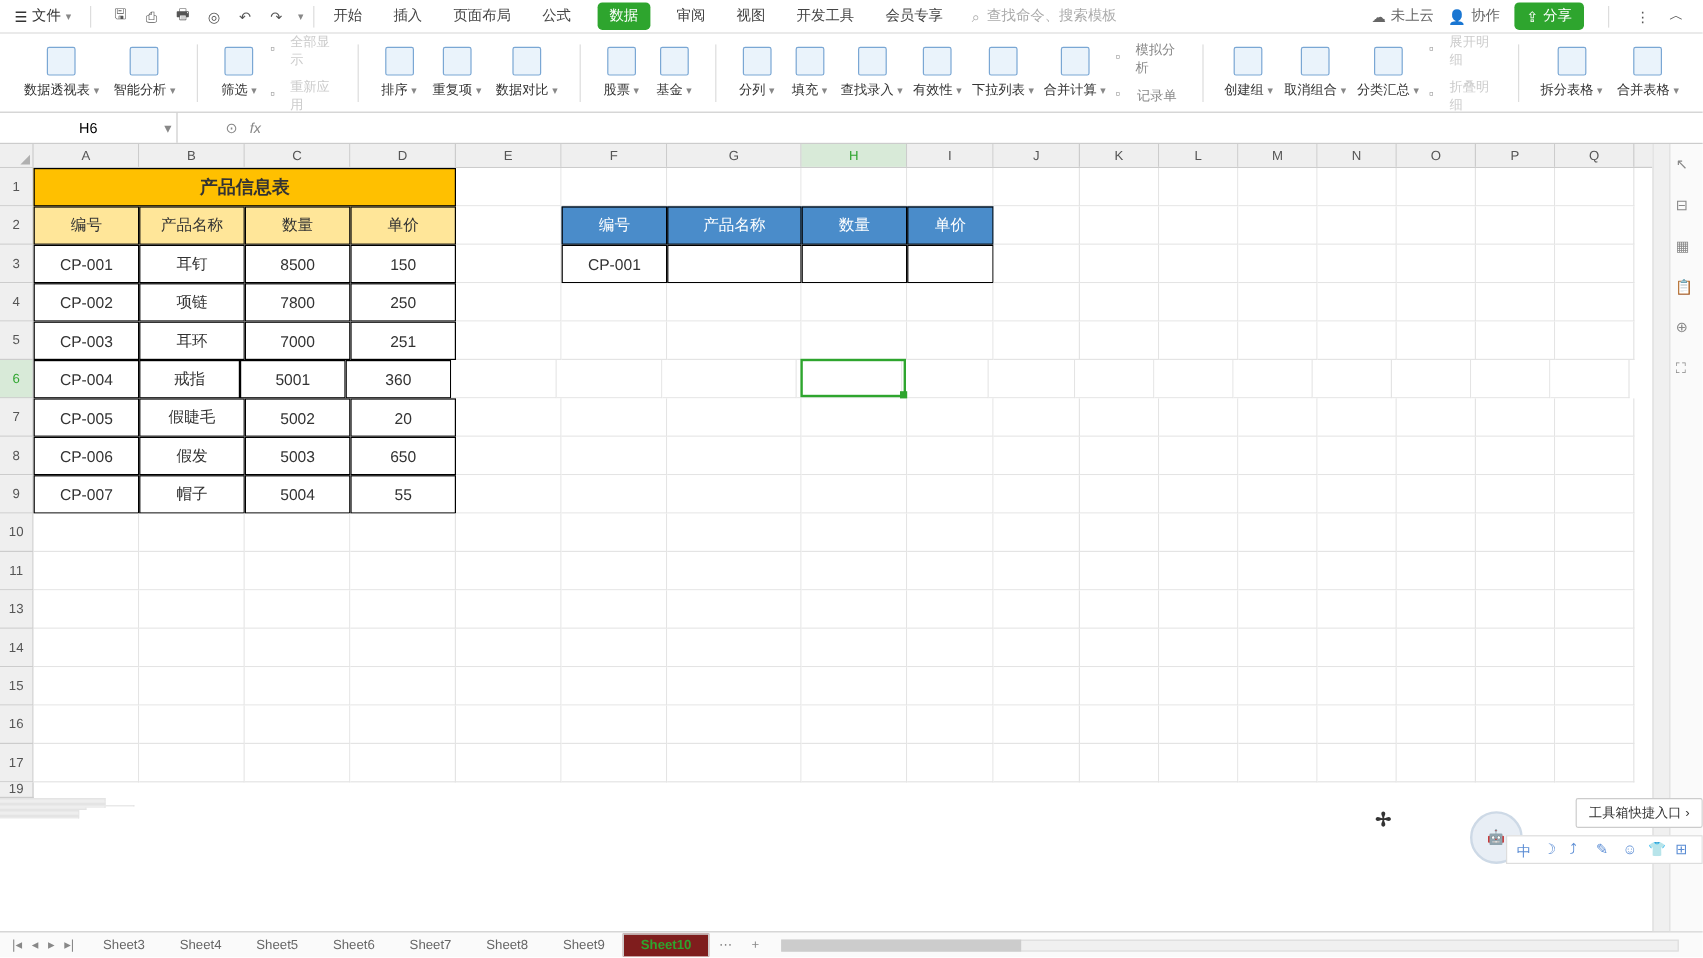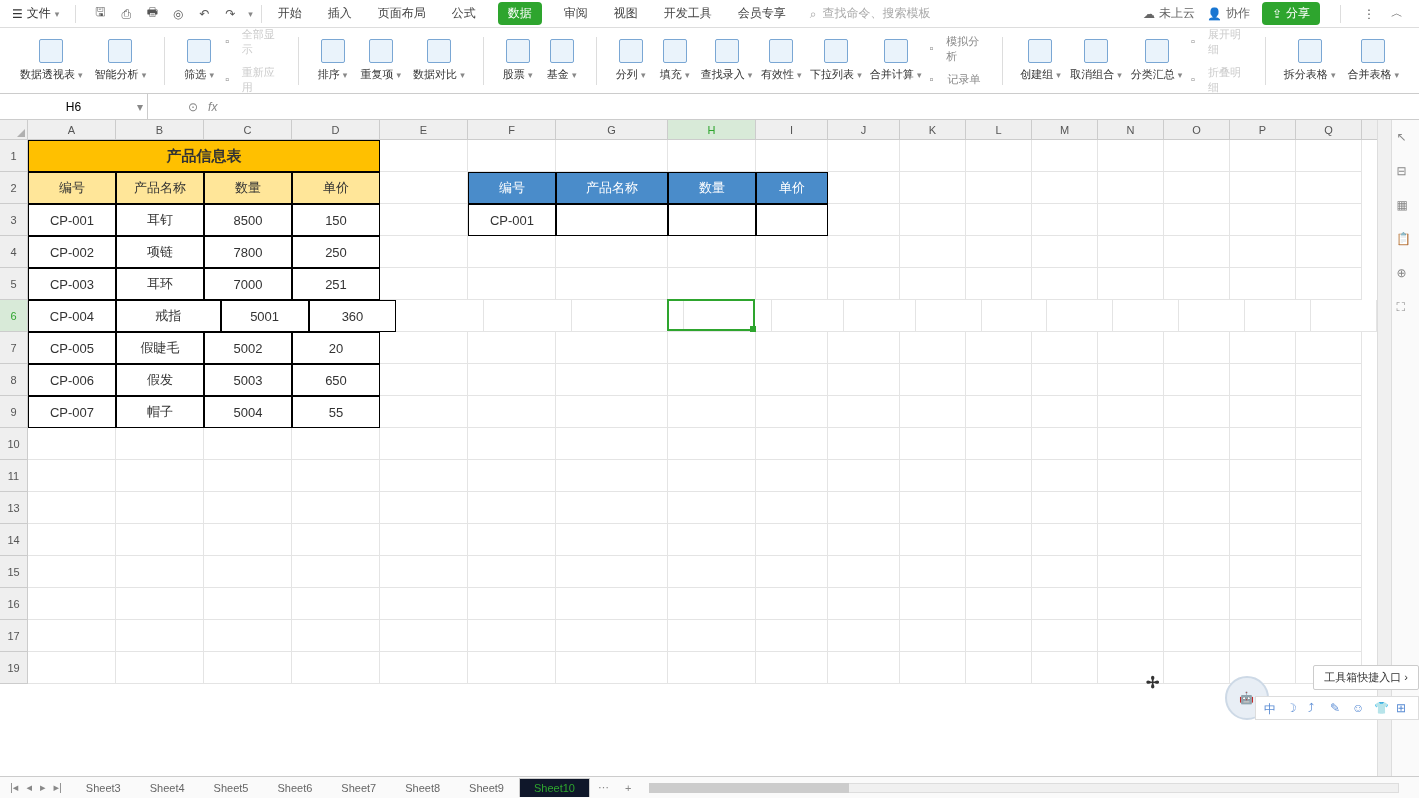--- a/index.html
+++ b/index.html
@@ -66,21 +66,21 @@
 
 .selection { position: absolute; border: 2px solid #2ea52e; pointer-events: none; }
 .selection::after { content: ''; position: absolute; right: -3px; bottom: -3px; width: 6px; height: 6px; background: #2ea52e; }
 
 
 .sheetbar { height: 22px; border-top: 1px solid #ccc; display: flex; align-items: center; background: #fafafa; font-size: 11px; }
 .sheetnav { display: flex; align-items: center; gap: 8px; padding: 0 10px; color: #888; }
 .sheetnav span { cursor: pointer; }
 .sheettabs { display: flex; align-items: center; }
 .sheettab { padding: 3px 14px; cursor: pointer; color: #666; border-right: 1px solid transparent; }
-.sheettab.active { background: #0f172a; color: #2ea52e; font-weight: normal; border-top: 1px solid #ccc; border-left: 1px solid #ccc; border-right: 1px solid #ccc; }
+.sheettab.active { background: #7f1d1d; color: #2ea52e; font-weight: bold; border-top: 1px solid #ccc; border-left: 1px solid #ccc; border-right: 1px solid #ccc; }
 .sheetbar .more { padding: 0 8px; color: #888; cursor: pointer; }
 .hscroll { flex: 1; margin: 0 20px 0 10px; height: 10px; position: relative; }
 .hscroll .track { position: absolute; left: 0; right: 0; top: 0; height: 10px; background: #f0f0f0; border: 1px solid #ddd; }
 .hscroll .thumb { position: absolute; left: 0; width: 200px; height: 10px; background: #ccc; }
 
 
 .cross-cursor { position: absolute; left: 1146px; top: 553px; font-size: 16px; color: #333; pointer-events: none; font-weight: bold; }
 
 
 .assistant { position: absolute; right: 150px; bottom: 78px; width: 44px; height: 44px; border-radius: 50%; background: #e8eef5; border: 2px solid #cdd9e6; display: flex; align-items: center; justify-content: center; }
@@ -400,21 +400,21 @@
           <div class="cell " style="width: 66px;"></div>
           <div class="cell " style="width: 66px;"></div>
           <div class="cell " style="width: 66px;"></div>
           <div class="cell " style="width: 66px;"></div>
           <div class="cell " style="width: 66px;"></div>
           <div class="cell " style="width: 66px;"></div>
         </div>
         <div class="row" style="height: 32px;">
           <div class="rowhdr sel">6</div>
           <div class="cell t-cell" style="width: 88px;">CP-004</div>
-          <div class="cell t-cell" style="width: 105px;">戒指</div>
+          <div class="cell t-cell" style="width: 84px;">戒指</div>
           <div class="cell t-cell" style="width: 88px;">5001</div>
           <div class="cell t-cell" style="width: 88px;">360</div>
           <div class="cell " style="width: 88px;"></div>
           <div class="cell " style="width: 88px;"></div>
           <div class="cell " style="width: 112px;"></div>
           <div class="cell " style="width: 88px;"></div>
           <div class="cell " style="width: 72px;"></div>
           <div class="cell " style="width: 72px;"></div>
           <div class="cell " style="width: 66px;"></div>
           <div class="cell " style="width: 66px;"></div>
@@ -617,21 +617,21 @@
           <div class="cell " style="width: 72px;"></div>
           <div class="cell " style="width: 72px;"></div>
           <div class="cell " style="width: 66px;"></div>
           <div class="cell " style="width: 66px;"></div>
           <div class="cell " style="width: 66px;"></div>
           <div class="cell " style="width: 66px;"></div>
           <div class="cell " style="width: 66px;"></div>
           <div class="cell " style="width: 66px;"></div>
           <div class="cell " style="width: 66px;"></div>
         </div>
-        <div class="row" style="height: 32px;">
+        <div class="row" style="height: 32px; flex-direction: column;">
           <div class="rowhdr">19</div>
           <div class="cell " style="width: 88px;"></div>
           <div class="cell " style="width: 88px;"></div>
           <div class="cell " style="width: 88px;"></div>
           <div class="cell " style="width: 88px;"></div>
           <div class="cell " style="width: 88px;"></div>
           <div class="cell " style="width: 88px;"></div>
           <div class="cell " style="width: 112px;"></div>
           <div class="cell " style="width: 88px;"></div>
           <div class="cell " style="width: 72px;"></div>

